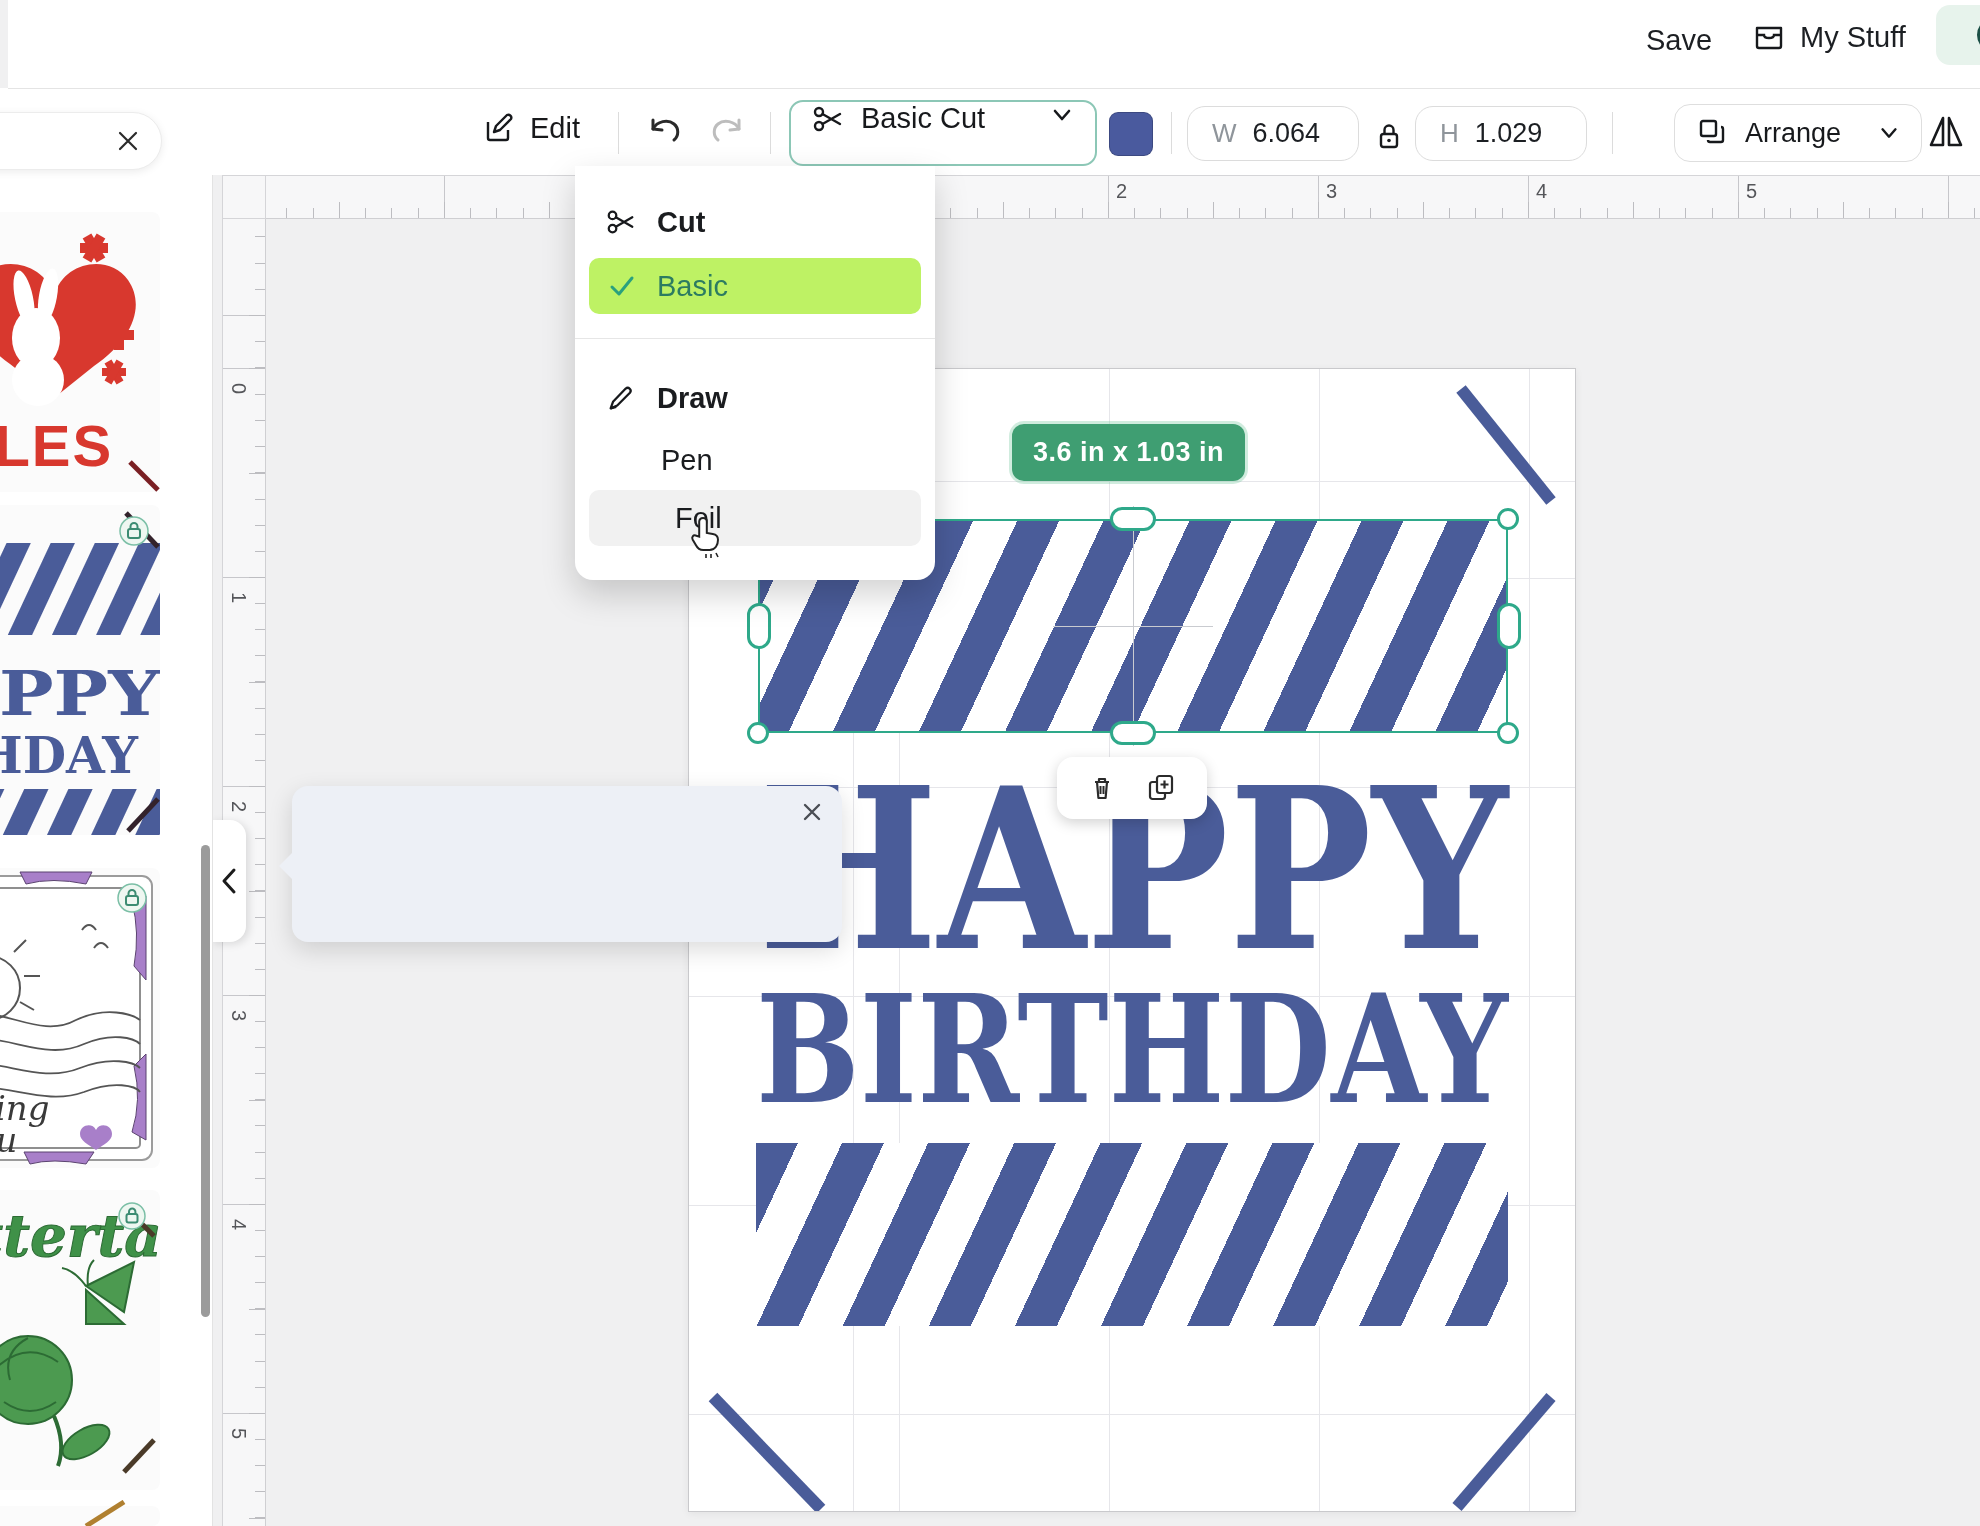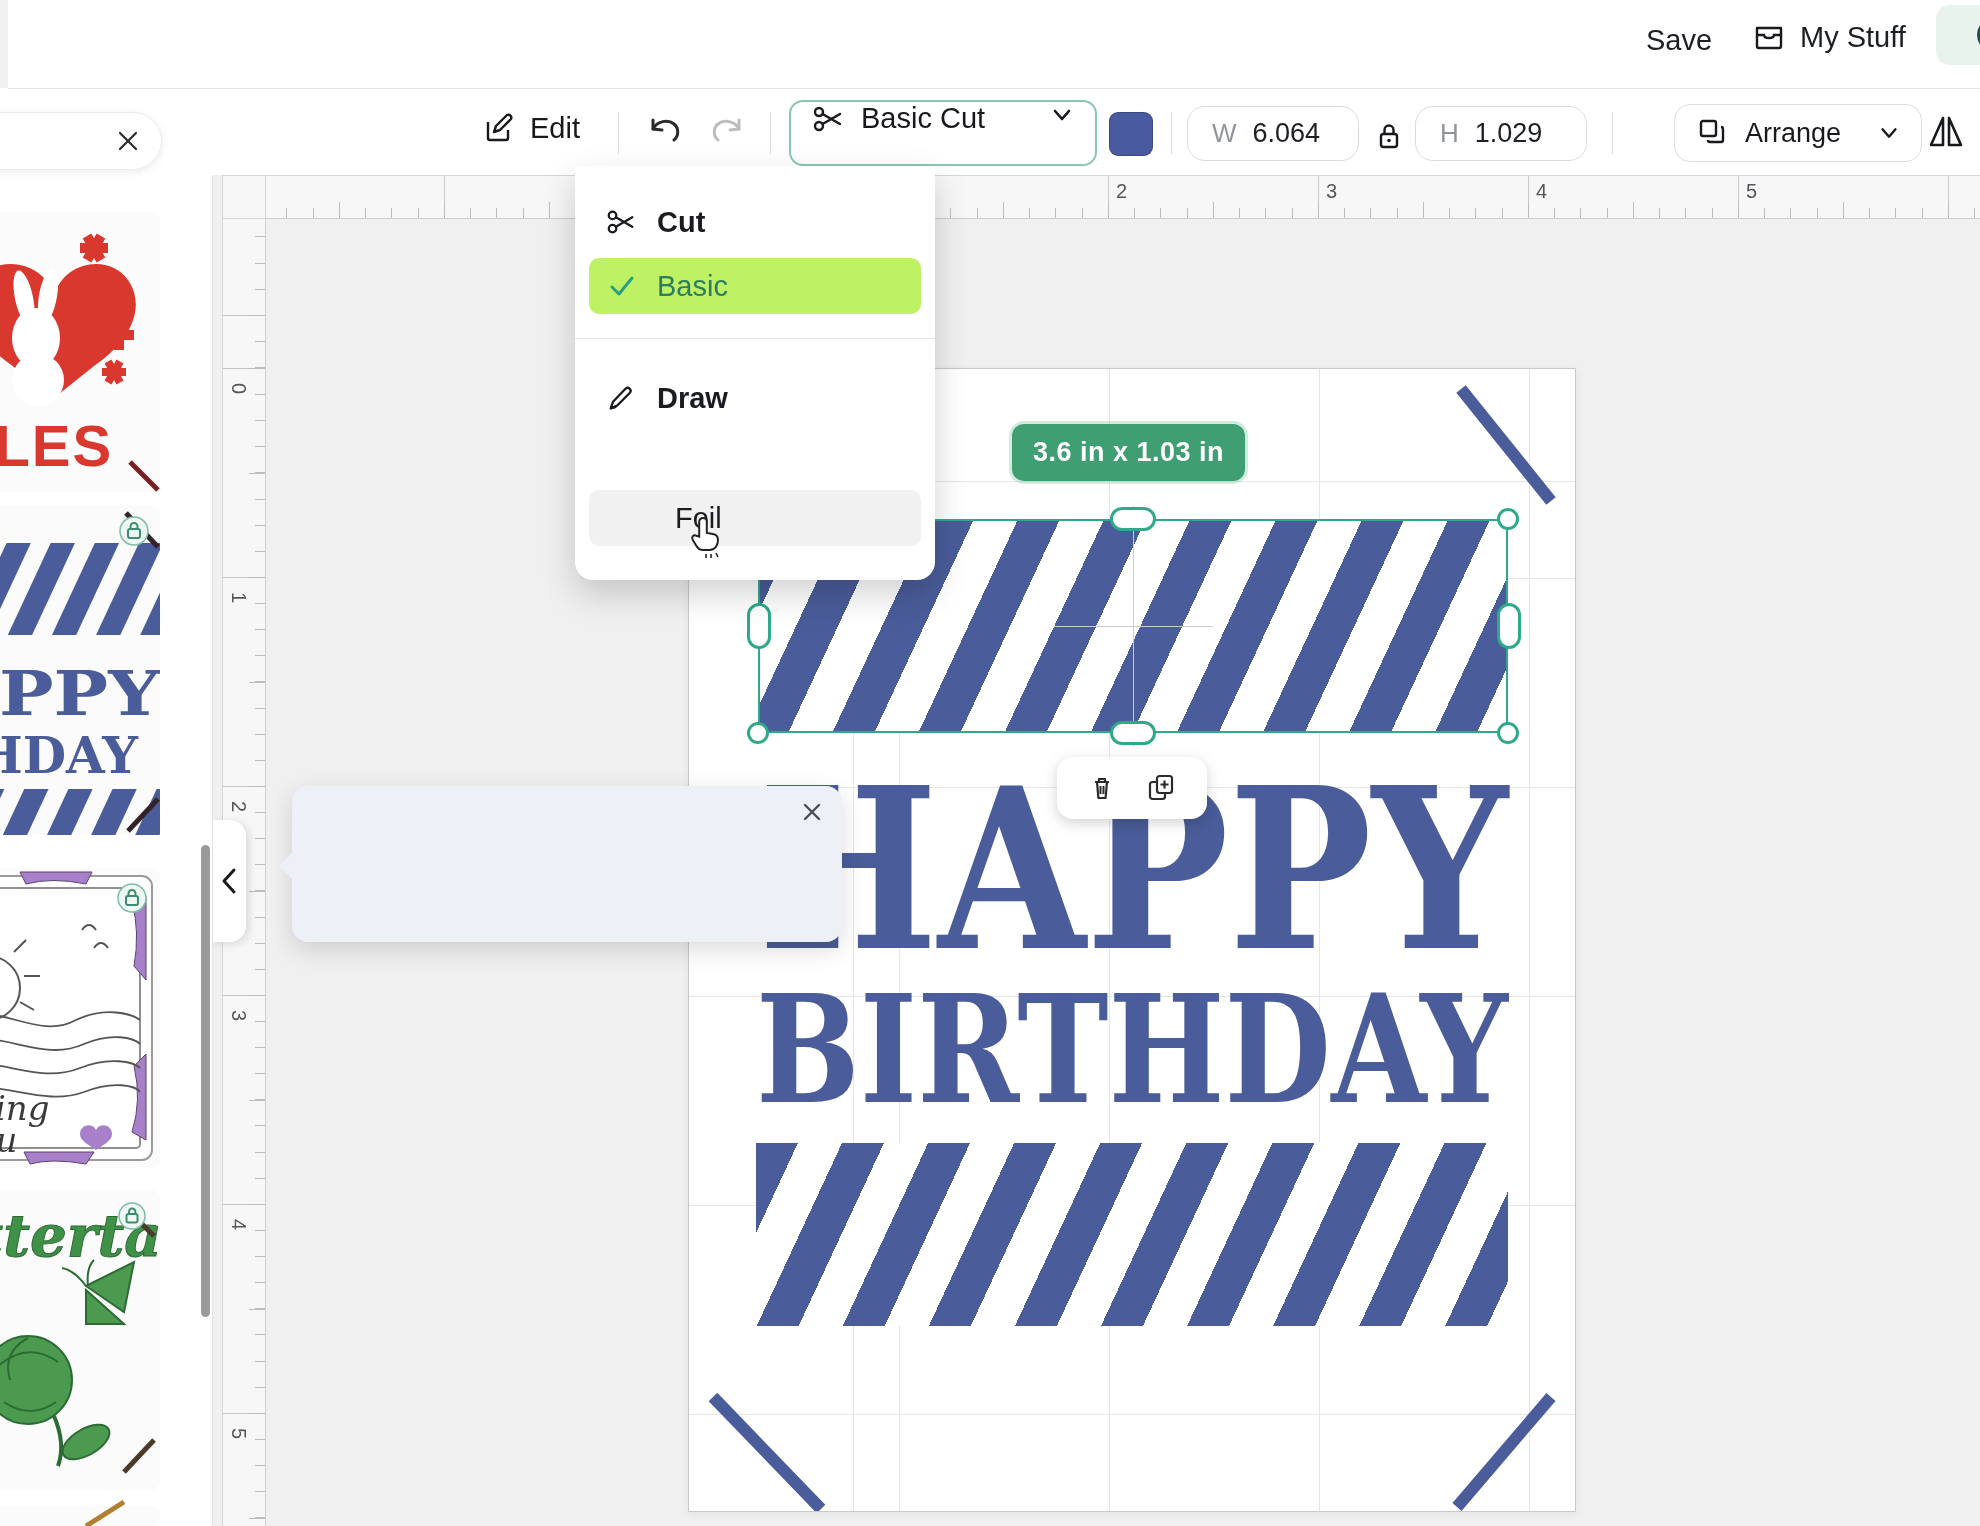--- a/index.html
+++ b/index.html
@@ -290,20 +290,23 @@
     </svg>
     <span>Basic</span>
   </div>
   <div class="menu-div"></div>
   <div class="menu-row group" style="top:204px">
     <svg width="32" height="32" viewBox="0 0 34 34">
       <path d="M6 28 l2.5-7 L22 7 a3.2 3.2 0 0 1 4.5 4.5 L13 25 z" fill="none" stroke="#17191c" stroke-width="2.4" stroke-linejoin="round"></path>
       <path d="M6 28 l6-1.5" stroke="#17191c" stroke-width="2.4"></path>
     </svg>
     <span>Draw</span>
+  </div>
+  <div class="menu-row menu-indent" style="top:266px">
+    <span>Pen</span>
   </div>
   <div class="menu-row inset row-foil menu-indent" style="top:324px">
     <span>Foil</span>
   </div>
   <svg class="hand-cursor" width="44" height="48" viewBox="0 0 44 48">
     <path d="M16 4 c2.2 0 3.8 1.6 3.8 3.8 V19 l6 1 c3.4.5 5.2 2.4 5.2 5.8 0 5-2.6 10.2-8.4 10.2 h-6.4 c-3.2 0-5.6-1.6-7.2-4.8 L5.6 25.4 c-1.2-2.4.6-4.6 3-3.9 l3.6 1.1 V7.8 C12.2 5.6 13.8 4 16 4 z" fill="#fff" stroke="#222" stroke-width="2"></path>
     <path d="M24 40 v4 M29 39 l2 4 M19 40 v4" stroke="#222" stroke-width="1.6"></path>
   </svg>
 </div>
 

